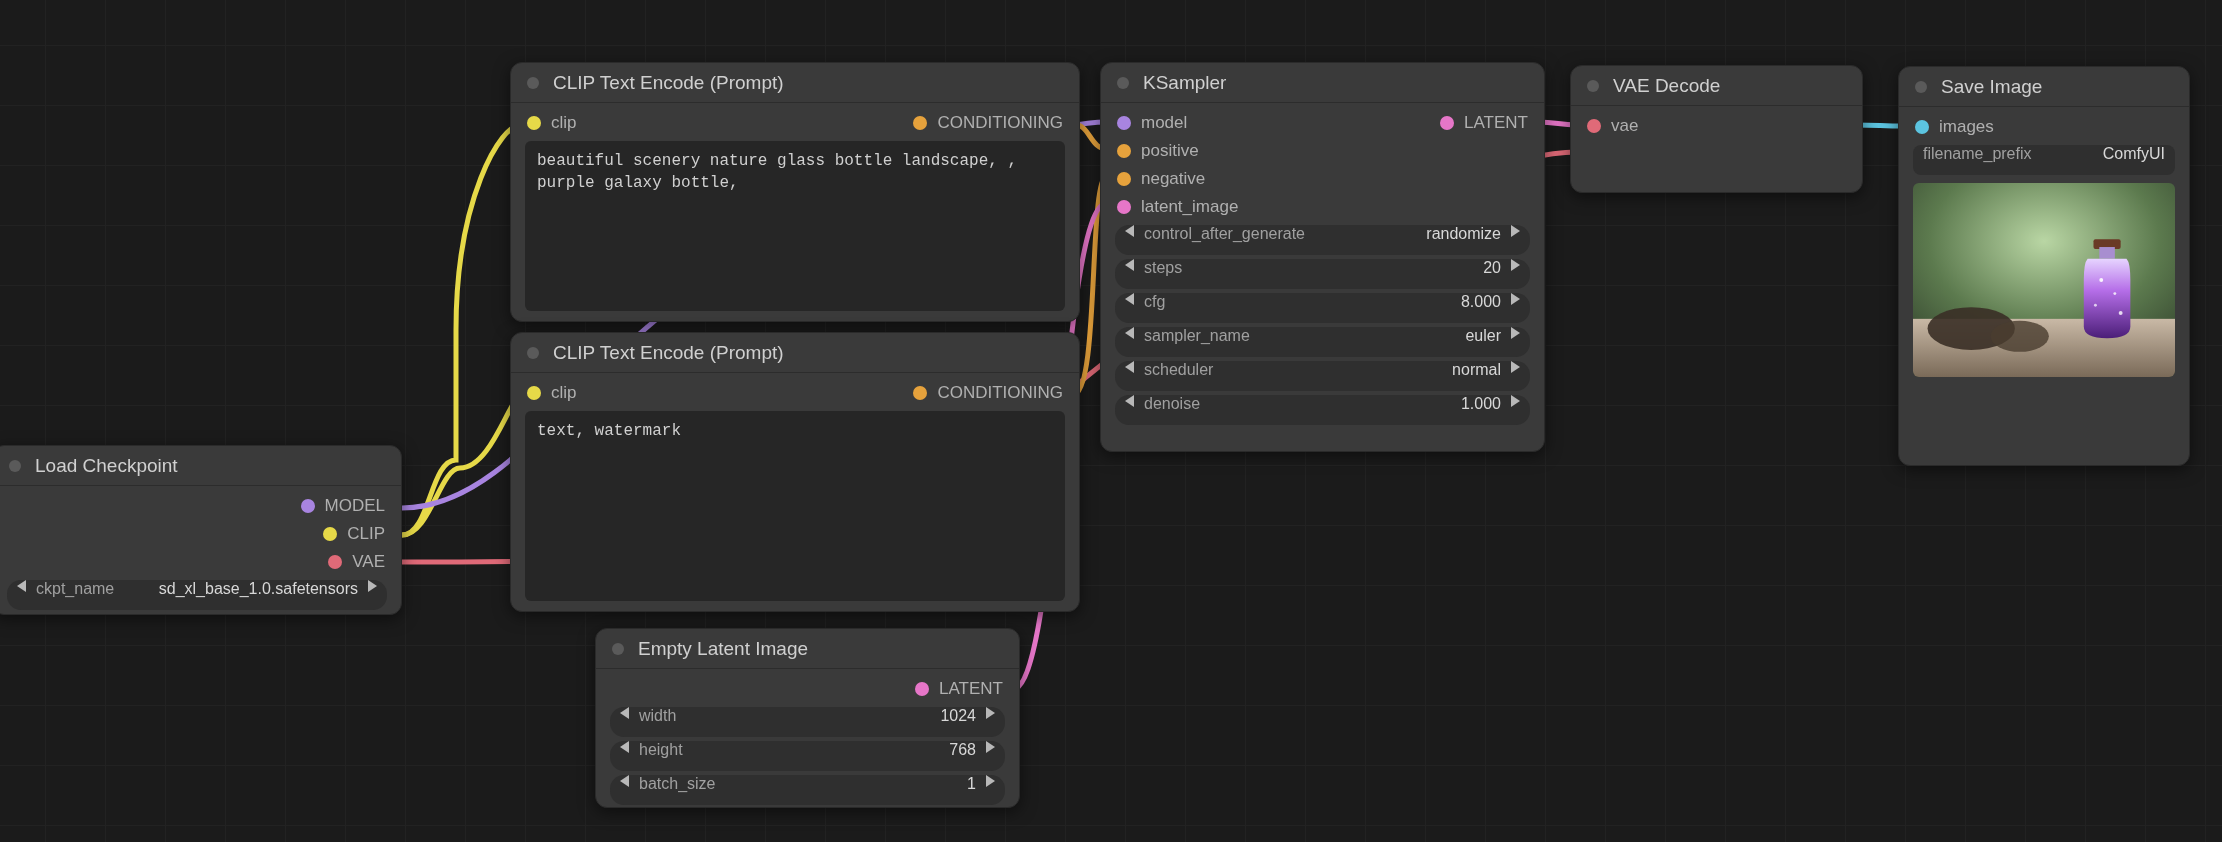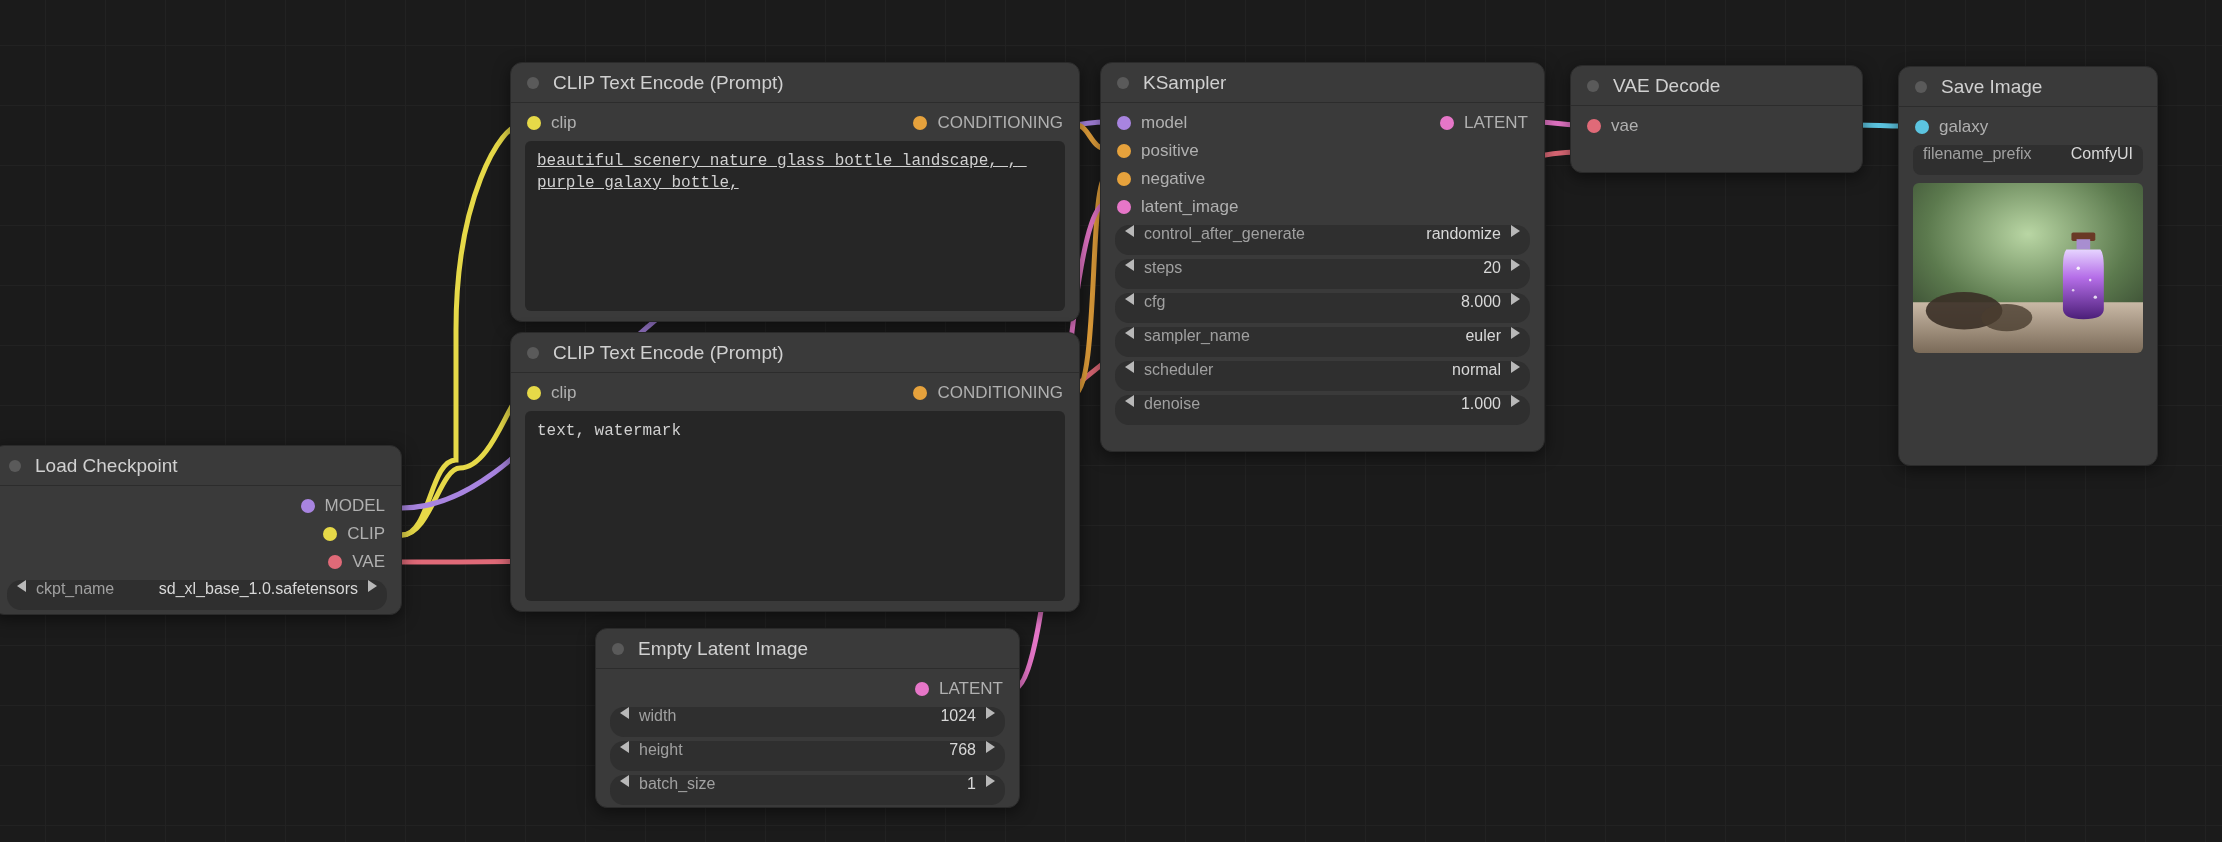--- a/index.html
+++ b/index.html
@@ -182,21 +182,21 @@
     <div class="row">
       <div class="slot">
           <span class="port c-yellow"></span>
           <span>clip</span>
         </div>
       <div class="slot out">
           <span>CONDITIONING</span>
           <span class="port c-orange"></span>
         </div>
     </div>
-    <div class="textarea" style="height:170px;text-decoration:underline;">beautiful scenery nature glass bottle landscape, , purple galaxy bottle,</div>
+    <div class="textarea" style="height:170px;">beautiful scenery nature glass bottle landscape, , purple galaxy bottle,</div>
   </div>
 </div>
 
 <div class="node" style="left:510px; top:332px; width:570px; height:280px;">
   <div class="node-header">
     <span class="dot"></span>
     <span class="title">CLIP Text Encode (Prompt)</span>
   </div>
   <div class="body">
     <div class="row">
@@ -312,45 +312,45 @@
       </div>
     <div class="widget">
         <span class="tri tri-l"></span>
         <span class="wlabel">denoise</span>
         <span class="wval">1.000</span>
         <span class="tri tri-r"></span>
       </div>
   </div>
 </div>
 
-<div class="node" style="left:1570px; top:65px; width:293px; height:108px;">
+<div class="node" style="left:1570px; top:65px; width:293px; height:128px;">
   <div class="node-header">
     <span class="dot"></span>
     <span class="title">VAE Decode</span>
   </div>
   <div class="body">
     <div class="row row-left">
         <div class="slot">
           <span class="port c-red"></span>
           <span>vae</span>
         </div>
       </div>
   </div>
 </div>
 
-<div class="node" style="left:1898px; top:66px; width:260px; height:400px;">
+<div class="node" style="left:1898px; top:66px; width:292px; height:400px;">
   <div class="node-header">
     <span class="dot"></span>
     <span class="title">Save Image</span>
   </div>
   <div class="body">
     <div class="row row-left">
         <div class="slot">
           <span class="port c-cyan"></span>
-          <span>galaxy</span>
+          <span>images</span>
         </div>
       </div>
     <div class="widget" style="border-radius:8px;">
       <span class="wlabel">filename_prefix</span>
       <span class="wval">ComfyUI</span>
     </div>
     <div class="preview">
       <svg viewBox="0 0 270 200" preserveAspectRatio="xMidYMid slice">
         <defs>
           <radialGradient id="bg" cx="50%" cy="30%" r="80%">

